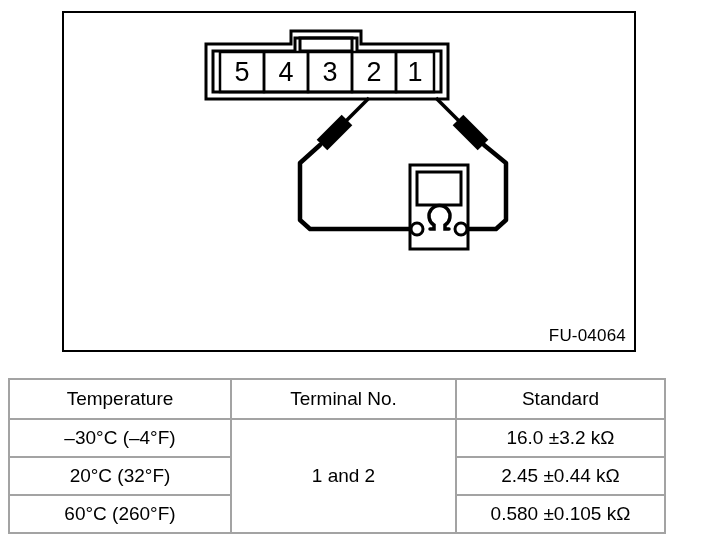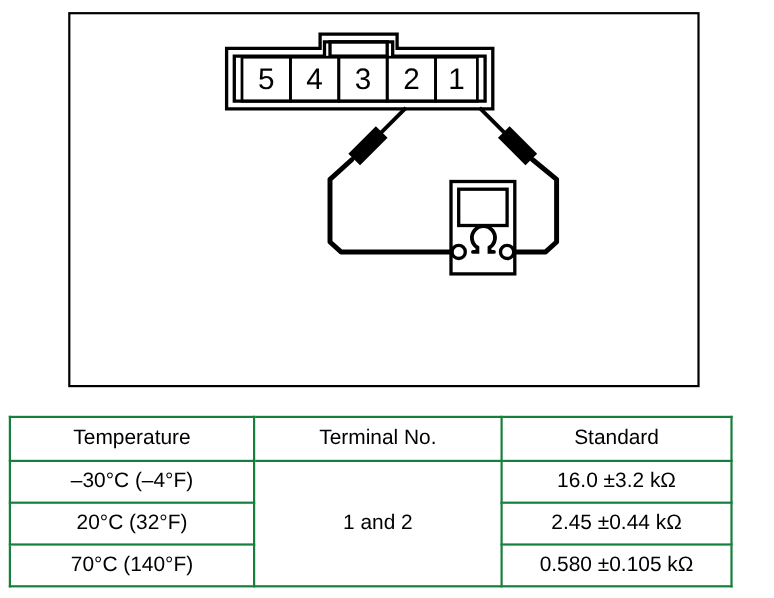--- a/index.html
+++ b/index.html
@@ -59,21 +59,21 @@
   #spec-table {
     position: absolute;
     left: 8px;
     top: 378px;
     width: 656px;
     border-collapse: collapse;
     table-layout: fixed;
     background: #fff;
   }
   #spec-table td, #spec-table th {
-    border: 2px solid #15803d;
+    border: 2px solid #a3a3a3;
     text-align: center;
     font-weight: normal;
     font-size: 19px;
     padding: 0;
     height: 36px;
     vertical-align: middle;
     white-space: nowrap;
   }
   #spec-table thead th { height: 38px; }
   .col-temp { width: 222px; }
@@ -140,20 +140,21 @@
     </g>
 
   </svg>
 
   <span class="term-num" style="left:158px; top:46px;">5</span>
   <span class="term-num" style="left:202px; top:46px;">4</span>
   <span class="term-num" style="left:246px; top:46px;">3</span>
   <span class="term-num" style="left:290px; top:46px;">2</span>
   <span class="term-num" style="left:331px; top:46px;">1</span>
 
+  <span class="fig-id">FU-04064</span>
 </div>
 
 <table id="spec-table">
   <colgroup>
     <col class="col-temp">
       <col class="col-term">
       <col class="col-std">
   </colgroup>
   <thead>
     <tr>
@@ -166,17 +167,17 @@
     <tr>
       <td>–30°C (–4°F)</td>
       <td rowspan="3">1 and 2</td>
       <td>16.0 ±3.2 kΩ</td>
     </tr>
     <tr>
       <td>20°C (32°F)</td>
       <td>2.45 ±0.44 kΩ</td>
     </tr>
     <tr>
-      <td>70°C (140°F)</td>
+      <td>60°C (260°F)</td>
       <td>0.580 ±0.105 kΩ</td>
     </tr>
   </tbody>
 </table>
 
 </body></html>

